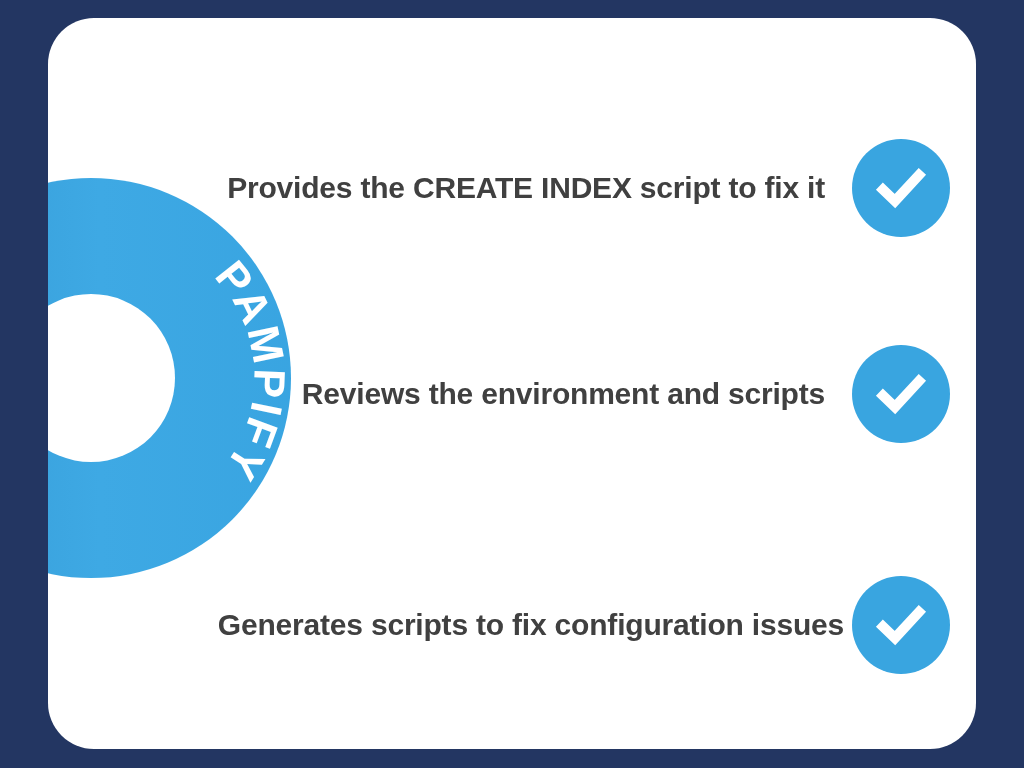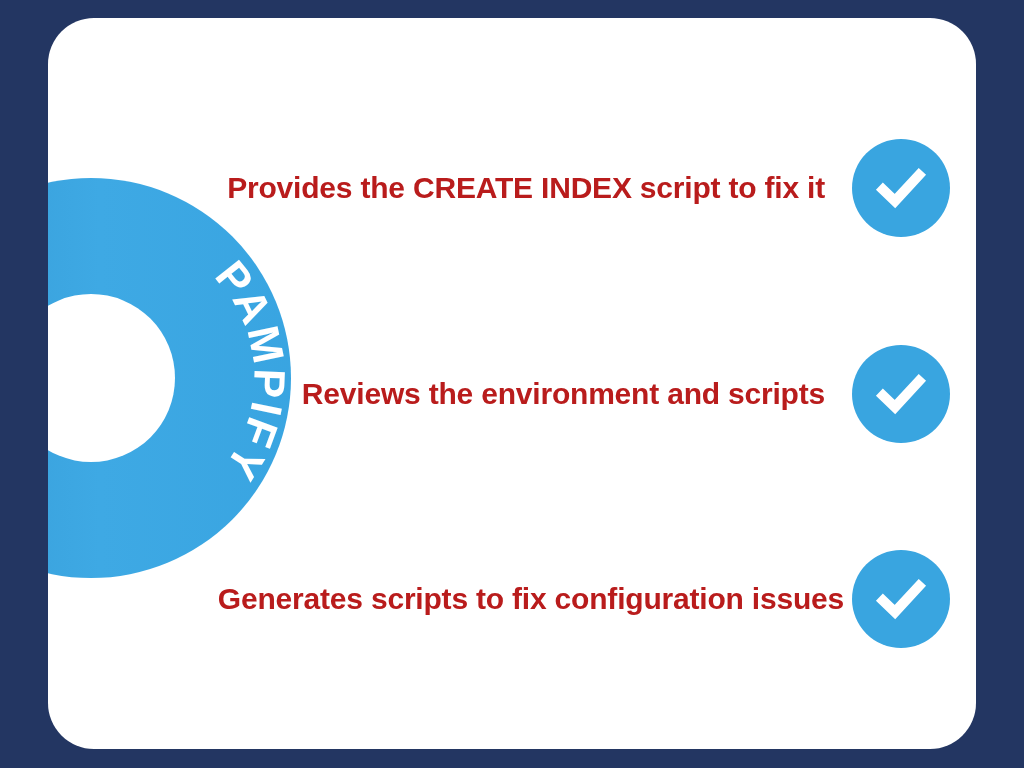--- a/index.html
+++ b/index.html
@@ -54,26 +54,26 @@
     position: absolute;
     display: flex;
     align-items: center;
     justify-content: flex-end;
     gap: 27px;
     right: 26px;           
     left: 90px;
   }
   #row-0 { top: 121px; }   
   #row-1 { top: 327px; }   
-  #row-2 { top: 532px; gap: 8px; }   
+  #row-2 { top: 558px; gap: 8px; }   
 
   .row-label {
     font-size: 30px;
     font-weight: bold;
-    color: #b91c1c;
+    color: #404040;
     letter-spacing: -0.2px;
     text-align: right;
     line-height: 1.15;
     white-space: nowrap;
   }
   .row-label .u {
     text-underline-offset: 3px;
     text-decoration-thickness: 3px;
   }
 

